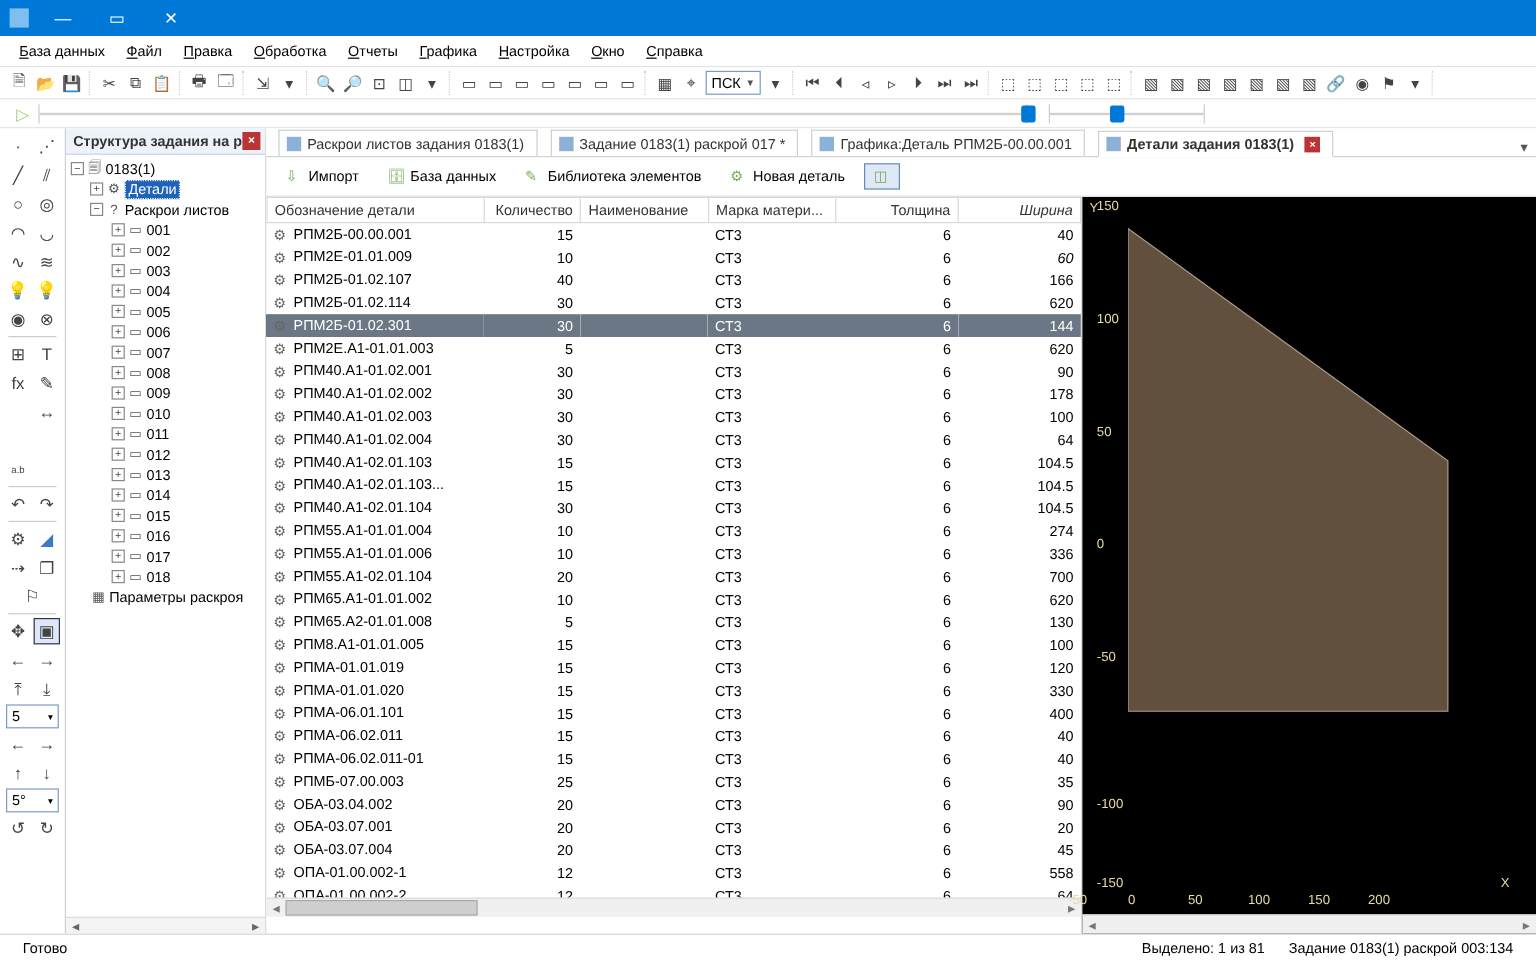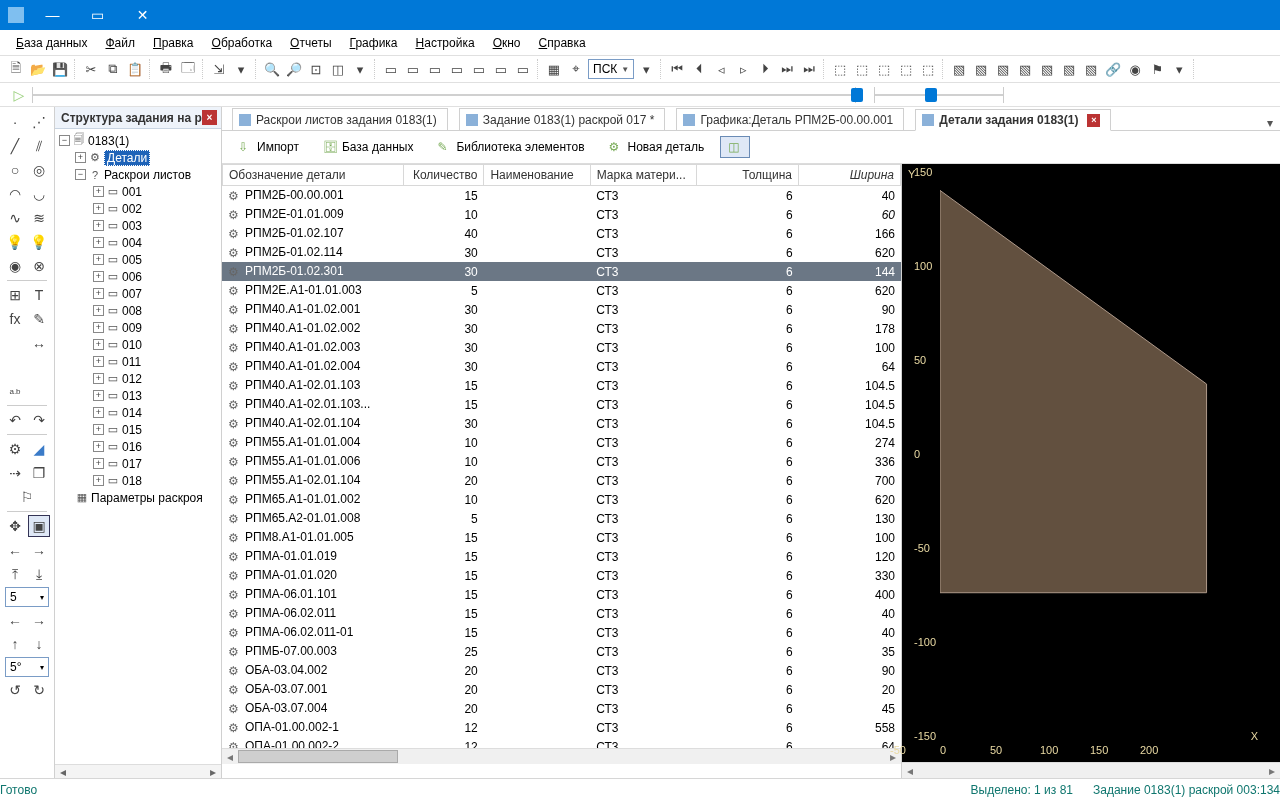--- a/index.html
+++ b/index.html
@@ -67,21 +67,21 @@
   .gic{width:14px;height:14px;display:inline-block;vertical-align:middle;margin-right:3px;color:#666;}
   .hscroll{height:16px;background:#f0f0f0;border-top:1px solid #ddd;display:flex;}
   .hscroll .ar{width:16px;display:flex;align-items:center;justify-content:center;color:#777;}
   .hscroll .tr{flex:1;position:relative;}
   .hscroll .th{position:absolute;left:0;top:1px;width:160px;height:13px;background:#cfcfcf;border:1px solid #aaa;}
   .preview{flex:1;background:#000;display:flex;flex-direction:column;}
   .canvas{flex:1;position:relative;}
   .axis-lbl{position:absolute;color:#e9d9a3;font-size:11px;}
   .tick{position:absolute;color:#e9d9a3;font-size:11px;}
   svg.shape{position:absolute;left:38px;top:8px;}
-  .statusbar{height:22px;background:#fff;border-top:1px solid #d6d6d6;display:flex;align-items:center;padding:0 0;color:#0f766e;gap:20px;}
+  .statusbar{height:22px;background:#fff;border-top:1px solid #d6d6d6;display:flex;align-items:center;padding:0 19px;color:#000000;gap:20px;}
   .statusbar .sp{flex:1;}
 </style>
 </head>
 <body>
 
 <div class="titlebar">
   <span class="app-icon"></span>
   <div class="winbtn">—</div>
   <div class="winbtn">▭</div>
   <div class="winbtn close">✕</div>
@@ -709,21 +709,21 @@
               <div class="th"></div>
             </div>
             <div class="ar">▸</div>
           </div>
       </div>
       <div class="preview">
         <div class="canvas" id="canvas">
           <span class="axis-lbl" style="left:6px;top:4px;">Y</span>
           <span class="axis-lbl" style="right:22px;bottom:20px;">X</span>
         <span class="tick" style="left: 12px; top: 566px;">-150</span>
-            <span class="tick" style="left: 12px; top: 472px;">-100</span>
+            <span class="tick" style="left: 12px; top: 500px;">-100</span>
             <span class="tick" style="left: 12px; top: 378px;">-50</span>
             <span class="tick" style="left: 12px; top: 284px;">0</span>
             <span class="tick" style="left: 12px; top: 190px;">50</span>
             <span class="tick" style="left: 12px; top: 96px;">100</span>
             <span class="tick" style="left: 12px; top: 2px;">150</span>
             <span class="tick" style="bottom: 6px; left: -12px;">-50</span>
             <span class="tick" style="bottom: 6px; left: 38px;">0</span>
             <span class="tick" style="bottom: 6px; left: 88px;">50</span>
             <span class="tick" style="bottom: 6px; left: 138px;">100</span>
             <span class="tick" style="bottom: 6px; left: 188px;">150</span>

